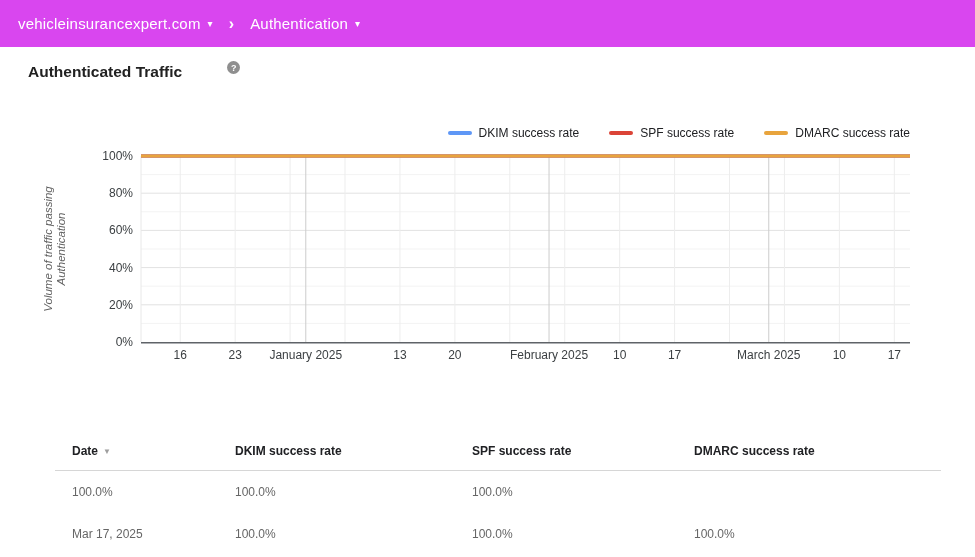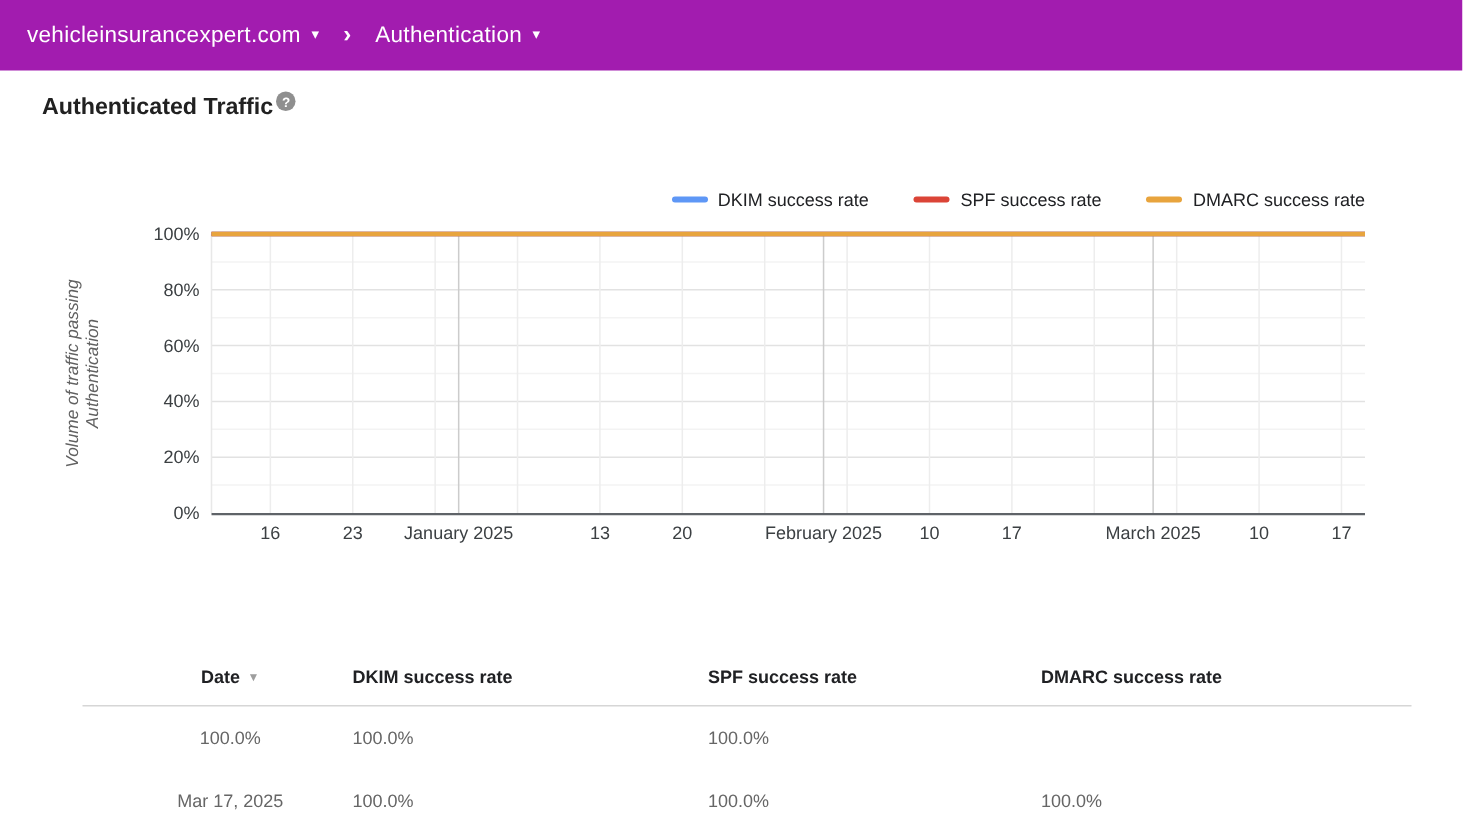--- a/index.html
+++ b/index.html
@@ -9,21 +9,21 @@
 
   
   .topbar { position:absolute; left:0; top:0; width:975px; height:47px;
             display:flex; align-items:center; padding-left:18px; }
   .crumb { display:flex; align-items:center; color:#fff; font-size:15px;
            font-weight:500; cursor:pointer; letter-spacing:.2px; }
   .caret { display:inline-block; margin-left:7px; font-size:10px; line-height:1; color:#fff; }
   .crumb-sep { color:#fff; font-size:16px; font-weight:700; margin:0 16px; }
 
   
-  .title-row { position:absolute; left:28px; top:63px; display:flex; align-items:flex-start; }
+  .title-row { position:absolute; left:28px; top:63px; display:flex; align-items:flex-start;gap:43px; }
   .page-title { font-size:15.5px; font-weight:700; color:#212121; }
   .help { width:13px; height:13px; border-radius:50%; background:#8f8f8f; color:#fff;
           font-size:9px; font-weight:700; display:inline-flex; align-items:center;
           justify-content:center; margin-left:2px; margin-top:-2px; cursor:pointer; }
 
   
   .legend { position:absolute; top:125px; right:65px; display:flex; gap:30px; height:15px;
             align-items:center; }
   .legend-item { display:flex; align-items:center; gap:7px; }
   .legend-swatch { width:24px; height:4px; border-radius:2px; }
@@ -32,30 +32,30 @@
   
   .chart-svg { position:absolute; left:0; top:145px; }
 
   
   .table { position:absolute; left:55px; top:438px; width:886px; }
   .tr { display:grid; grid-template-columns:180px 237px 222px 1fr; align-items:center; }
   .tr.head { height:26px; margin-bottom:6px; }
   .tr.body-row { height:42px; }
   .th { font-size:12px; font-weight:700; color:#202124; }
   .td { font-size:12px; color:#666666; }
-  .th:first-child, .td:first-child { padding-left:17px;text-align:center; }
+  .th:first-child, .td:first-child { padding-left:17px; }
   .divider { height:1px; background:#d6d6d6; width:100%; }
   .sort-icon { color:#9e9e9e; font-size:8px; margin-left:5px; vertical-align:1px; }
 </style>
 </head>
 <body>
 
 <div class="stage">
 
-  <div class="topbar" style="background: #a21caf;">
+  <div class="topbar" style="background: #d946ef;">
     <div class="crumb">
       <span>vehicleinsurancexpert.com</span>
       <span class="caret">▾</span>
     </div>
     <span class="crumb-sep">›</span>
     <div class="crumb">
       <span>Authentication</span>
       <span class="caret">▾</span>
     </div>
   </div>

